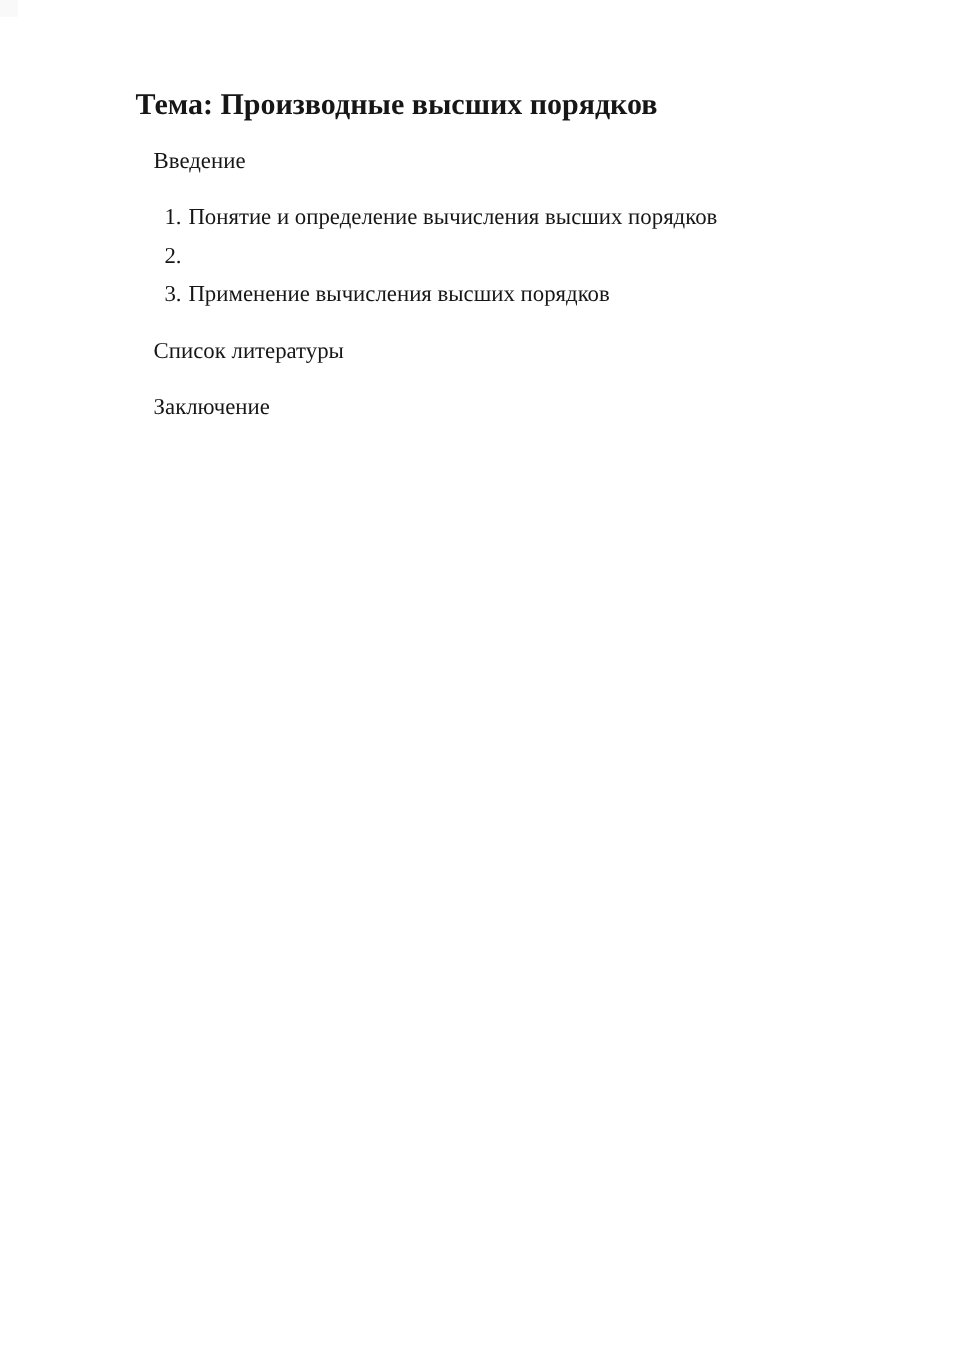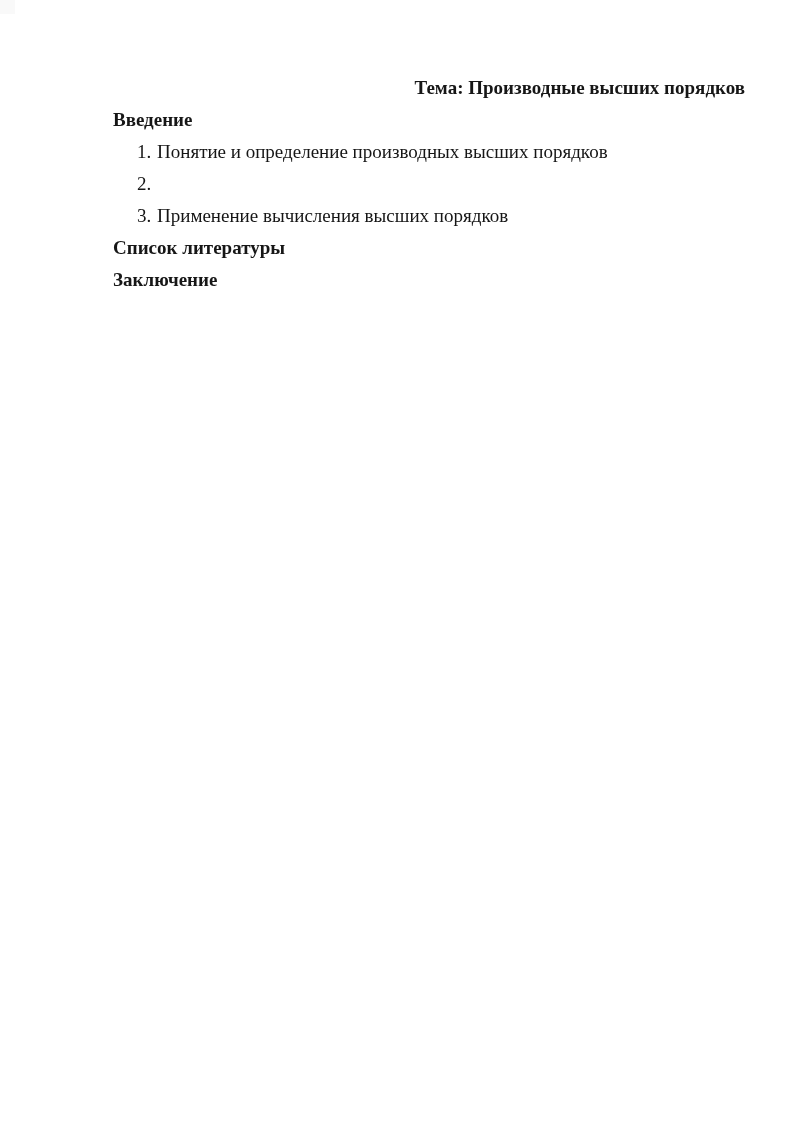--- a/index.html
+++ b/index.html
@@ -27,29 +27,29 @@
     background: #f9f9f9;
   }
   .content {
     position: absolute;
     left: 113px;
     top: 72px;
     width: 632px;
   }
   .doc-title,
   .plan-heading {
-    text-align: right;
+    text-align: left;
     font-weight: bold;
     margin: 0;
-    font-size: 19px;
+    font-size: 25px;
     line-height: 32px;
   }
   .heading {
-    font-weight: bold;
-    margin: 0;
+    font-weight: normal;
+    margin: 15px;
   }
   .list {
     margin: 0;
   }
   .list-item {
     display: flex;
     margin: 0;
   }
   .list-number {
     display: inline-block;
@@ -71,21 +71,21 @@
   <div class="content">
     <p class="doc-title">Тема: Производные высших порядков</p>
 
 
     <p class="heading">Введение</p>
 
 
     <div class="list">
       <div class="list-item">
         <span class="list-number">1.</span>
-        <span class="list-text">Понятие и определение производных высших порядков</span>
+        <span class="list-text">Понятие и определение вычисления высших порядков</span>
       </div>
       <div class="list-item">
         <span class="list-number">2.</span>
       </div>
       <div class="list-item">
         <span class="list-number">3.</span>
         <span class="list-text">Применение вычисления высших порядков</span>
       </div>
     </div>
 

